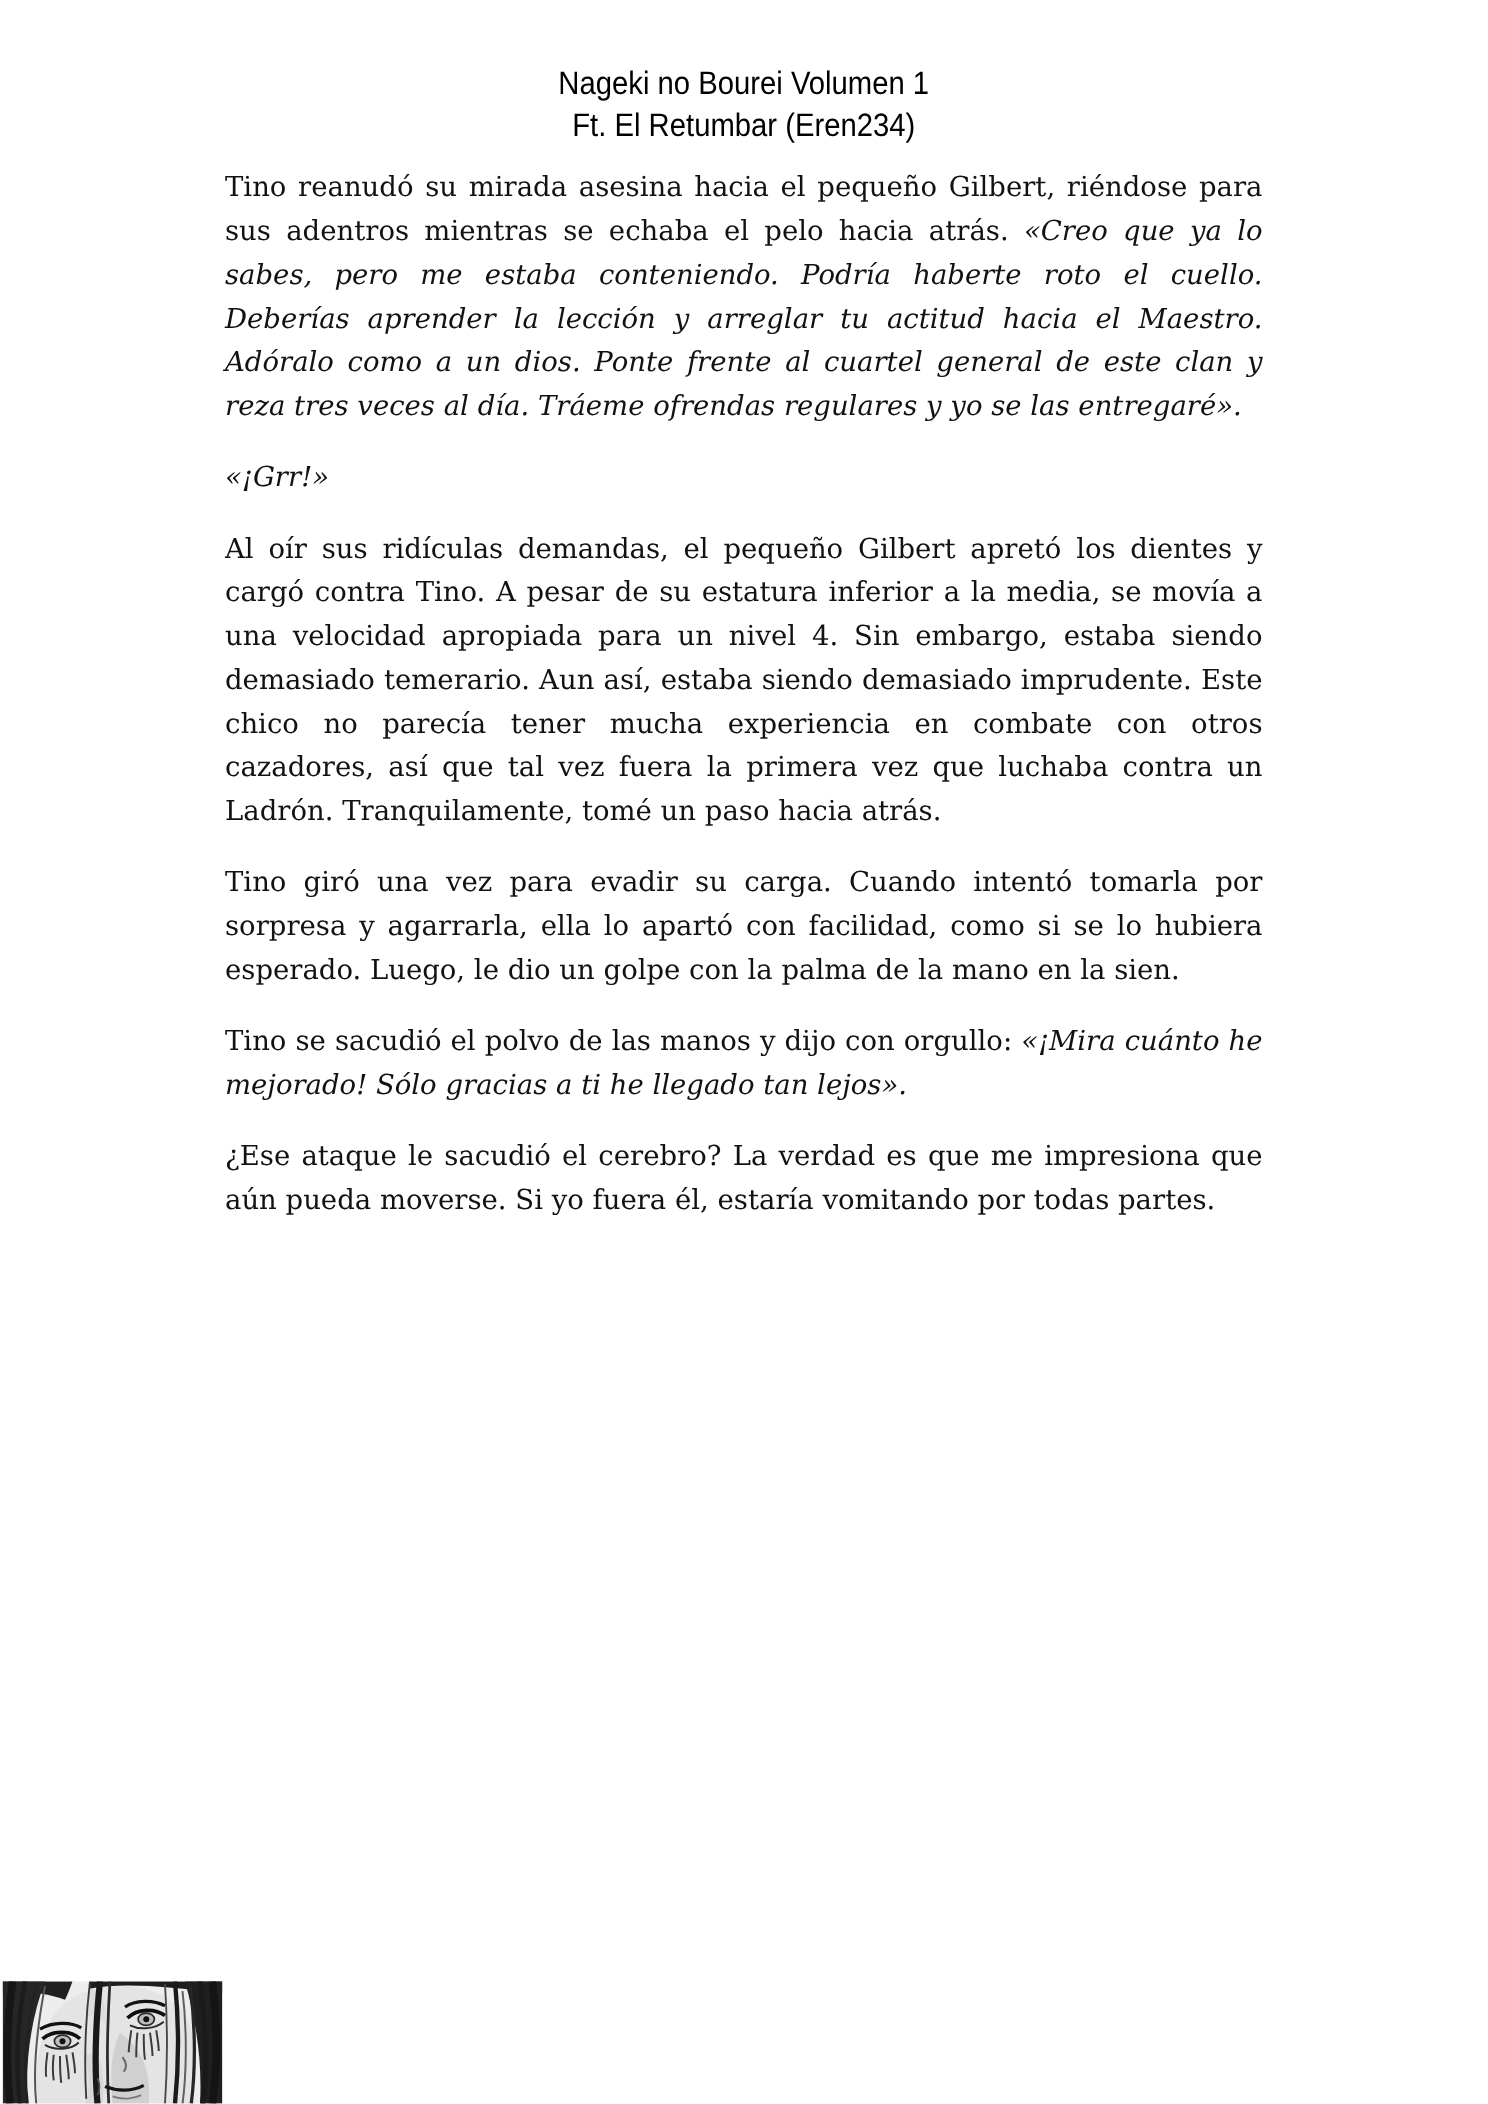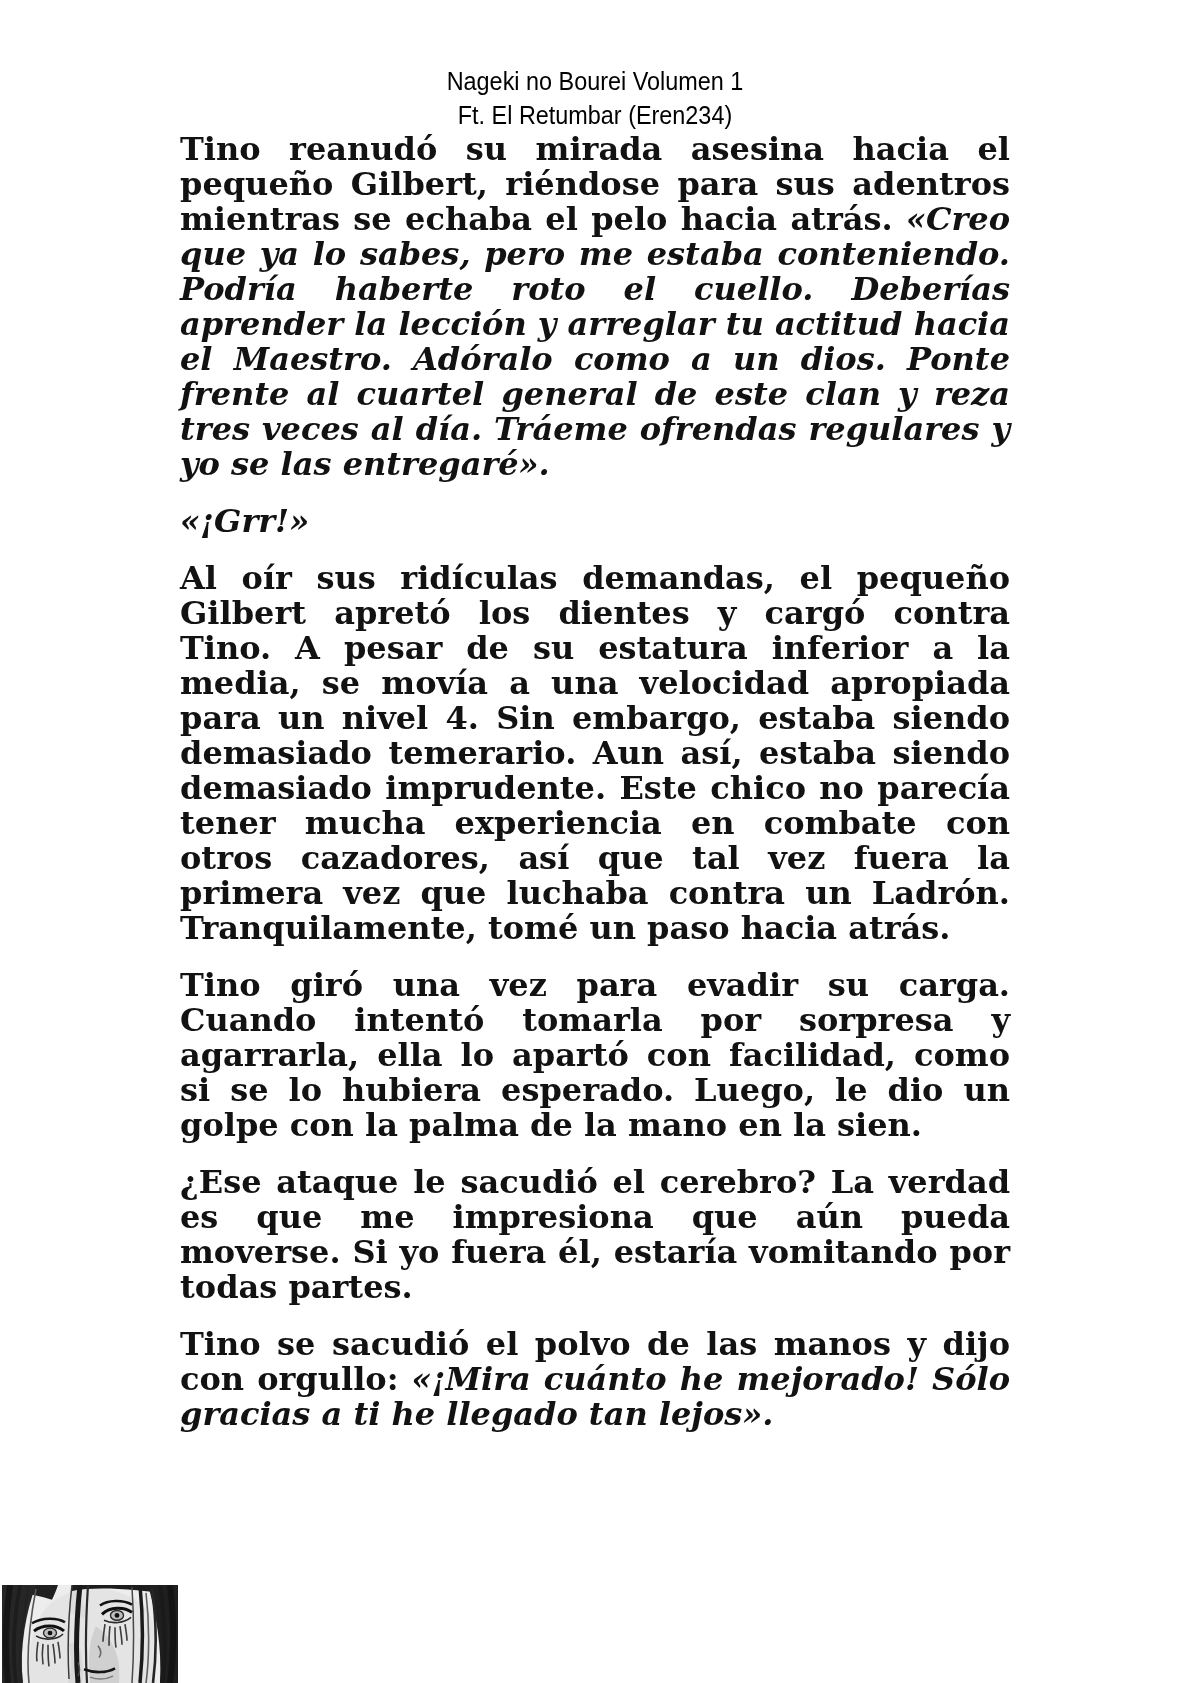--- a/index.html
+++ b/index.html
@@ -10,39 +10,38 @@
     position: relative;
     overflow: hidden;
     font-family: "DejaVu Serif", serif;
     color: #121212;
   }
   .page {
     position: absolute;
     inset: 0;
   }
   .titles {
-    padding-top: 64px;
+    padding-top: 49px;
     text-align: center;
     font-family: "Liberation Sans", sans-serif;
     font-size: 26px;
     line-height: 34px;
     color: #000000;
-    margin-bottom: 0;
+    margin-bottom: 16px;
   }
   .title-line {
     transform: scaleX(0.9);
     transform-origin: 50% 50%;
   }
   .content {
     width: 830px;
     margin: 0 auto;
     text-align: justify;
-    font-size: 32px;
+    font-size: 22px;
     line-height: 35px;
-    font-weight: bold;
   }
   .content p {
     margin: 0 0 22px 0;
   }
   .seg-italic { font-style: italic; }
   .footer-art {
     position: absolute;
     left: 2px;
     bottom: 0;
     width: 176px;
@@ -64,23 +63,23 @@
   <div class="content">
     <p><span>Tino reanudó su mirada asesina hacia el pequeño Gilbert, riéndose para sus adentros mientras se echaba el pelo hacia atrás. </span><span class="seg-italic">«Creo que ya lo sabes, pero me estaba conteniendo. Podría haberte roto el cuello. Deberías aprender la lección y arreglar tu actitud hacia el Maestro. Adóralo como a un dios. Ponte frente al cuartel general de este clan y reza tres veces al día. Tráeme ofrendas regulares y yo se las entregaré».</span></p>
 
     <p><span class="seg-italic">«¡Grr!»</span></p>
 
     <p><span>Al oír sus ridículas demandas, el pequeño Gilbert apretó los dientes y cargó contra Tino. A pesar de su estatura inferior a la media, se movía a una velocidad apropiada para un nivel 4. Sin embargo, estaba siendo demasiado temerario. Aun así, estaba siendo demasiado imprudente. Este chico no parecía tener mucha experiencia en combate con otros cazadores, así que tal vez fuera la primera vez que luchaba contra un Ladrón. Tranquilamente, tomé un paso hacia atrás.</span></p>
 
     <p><span>Tino giró una vez para evadir su carga. Cuando intentó tomarla por sorpresa y agarrarla, ella lo apartó con facilidad, como si se lo hubiera esperado. Luego, le dio un golpe con la palma de la mano en la sien.</span></p>
 
 
+    <p><span>Tino se sacudió el polvo de las manos y dijo con orgullo: </span><span class="seg-italic">«¡Mira cuánto he mejorado! Sólo gracias a ti he llegado tan lejos».</span></p>
+
     <p><span>¿Ese ataque le sacudió el cerebro? La verdad es que me impresiona que aún pueda moverse. Si yo fuera él, estaría vomitando por todas partes.</span></p>
-
-    <p><span>Tino se sacudió el polvo de las manos y dijo con orgullo: </span><span class="seg-italic">«¡Mira cuánto he mejorado! Sólo gracias a ti he llegado tan lejos».</span></p>
 
 
   </div>
 
   <div class="footer-art">
     <svg width="176" height="98" viewBox="0 0 176 100" preserveAspectRatio="none" xmlns="http://www.w3.org/2000/svg">
 
       <rect width="176" height="100" fill="#ededed"></rect>
       <path d="M28,100 C24,58 34,24 60,11 C86,-1 120,2 140,20 C156,36 158,66 150,100 Z" fill="#e4e4e4"></path>
 

